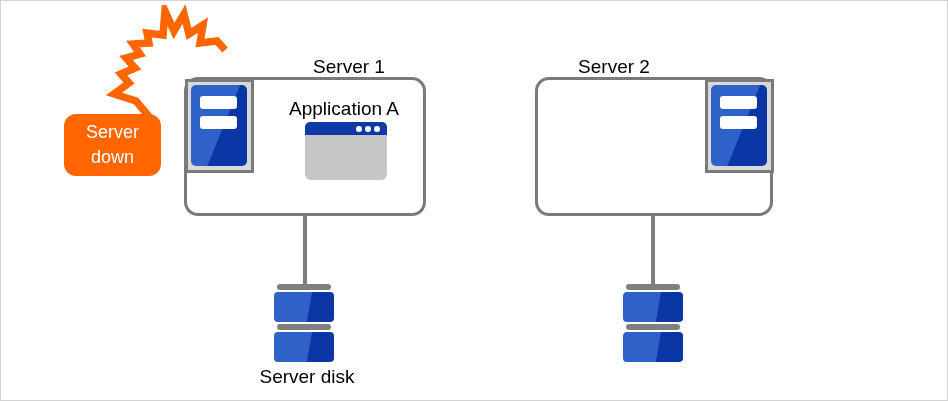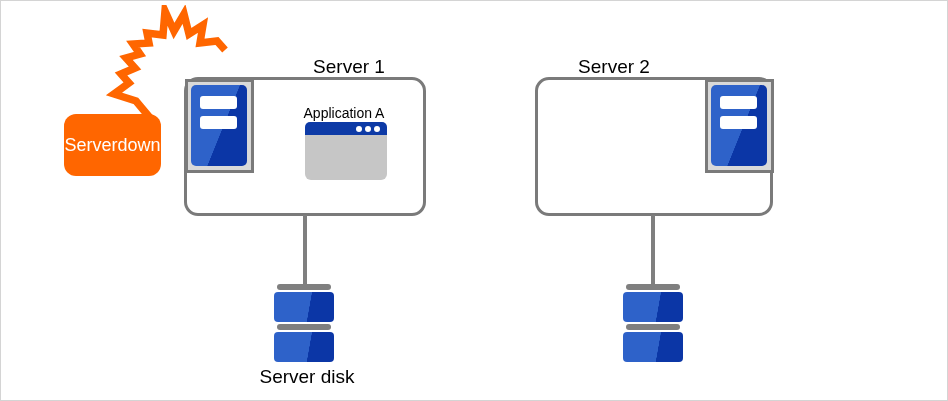--- a/index.html
+++ b/index.html
@@ -8,39 +8,39 @@
     background:#fff; border:1px solid var(--canvas-border,#d4d4d4);
     font-family:"Liberation Sans", sans-serif; color:var(--text-black,#000);
     overflow:hidden;
   }
   .burst { position:absolute; left:103px; top:4px; }
   .burst-line { fill:none; stroke:var(--orange,#ff6600); stroke-width:7.5;
     stroke-linejoin:miter; stroke-miterlimit:8; stroke-linecap:butt; }
   .badge {
     position:absolute; left:63px; top:113px; width:97px; height:62px;
     background:var(--orange,#ff6600); border-radius:12px; color:#fff;
-    font-size:18px; line-height:25px; display:flex; 
+    font-size:18px; line-height:25px; display:flex; flex-direction:column;
     align-items:center; justify-content:center; text-align:center;
   }
   .server-title { position:absolute; top:44px; width:160px; text-align:center; font-size:19px;margin-top:11px; }
   .server-box {
     position:absolute; top:76px; height:139px; box-sizing:border-box;
     border:3px solid var(--border-gray,#7a7a7a); border-radius:14px; background:#fff;
   }
   .chassis {
     position:absolute; top:78px; width:69px; height:94px; box-sizing:border-box;
     background:var(--icon-bg,#d9d9d9); border:3px solid var(--border-gray,#7a7a7a);
   }
   .tower {
     position:absolute; left:3px; top:3px; width:56px; height:81px; border-radius:5px;
     background:linear-gradient(112deg, var(--blue-light,#2e62c9) 55%, var(--blue-dark,#0b36a6) 55.5%);
   }
   .tbar { position:absolute; left:9px; width:37px; height:13px; background:#fff; border-radius:3px; }
   .tbar1 { top:11px; } .tbar2 { top:31px; }
-  .app-label { position:absolute; left:263px; top:97px; width:160px; text-align:center; font-size:14px;margin-top:7px; }
+  .app-label { position:absolute; left:263px; top:97px; width:160px; text-align:center; font-size:19px; }
   .window-icon { position:absolute; left:304px; top:121px; width:82px; height:58px; }
   .win-titlebar {
     height:13px; background:var(--window-title-blue,#0d3aa6); border-radius:5px 5px 0 0;
     display:flex; align-items:center; justify-content:flex-end; gap:3px;
     padding-right:7px; box-sizing:border-box;
   }
   .dot { width:6px; height:6px; border-radius:50%; background:#fff; }
   .win-body { height:45px; background:var(--window-body-gray,#c6c6c6); border-radius:0 0 6px 6px; }
   .connector { position:absolute; top:214px; width:4px; height:70px; background:var(--line-gray,#7f7f7f); }
   .disk-group { position:absolute; top:283px; width:60px; height:78px; }

